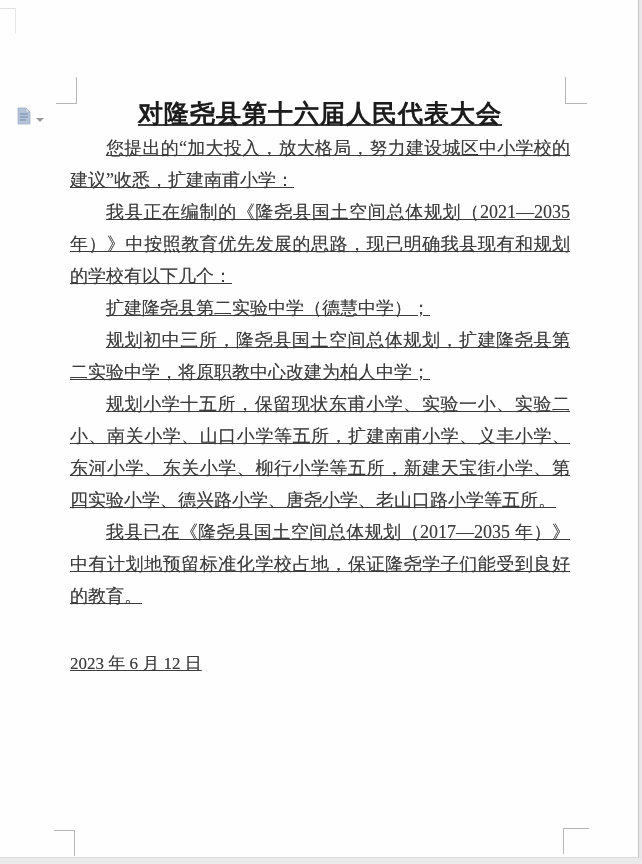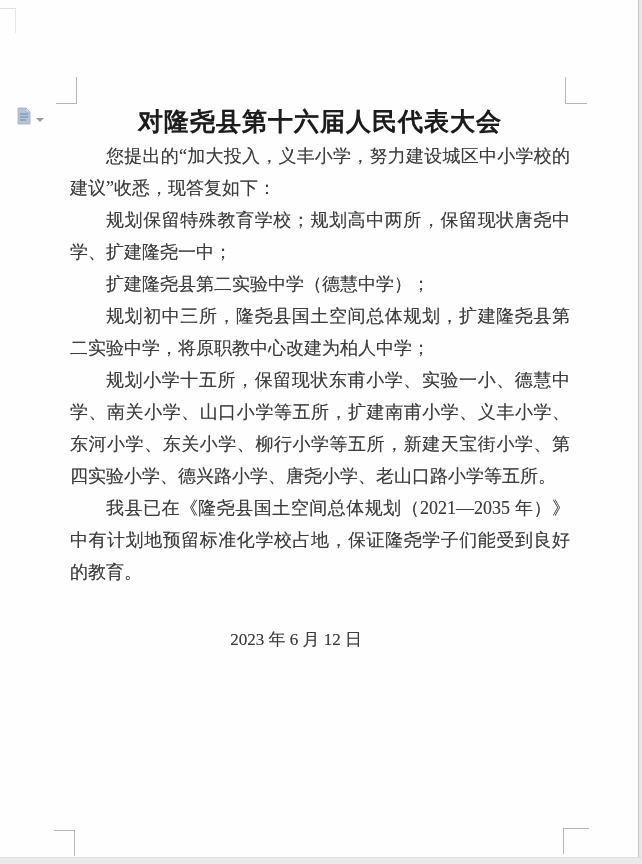--- a/index.html
+++ b/index.html
@@ -46,25 +46,26 @@
     position: absolute; top: 0; right: 0;
     width: 3px; height: 100%;
     background: #e8e8e8; border-left: 1px solid #c4c4c4;
   }
   .bottom-strip {
     position: absolute; left: 0; bottom: 0;
     width: 100%; height: 6px;
     background: #eaeaea; border-top: 1px solid #dddddd;
   }
   .doc {
-    position: absolute; left: 70px; top: 8px;
+    position: absolute; left: 70px; top: 0;
     width: 500px;
     color: #3c3c3c;
     font-size: 18px; line-height: 32px;
     text-shadow: 0 0 0.5px rgba(70,70,70,.55);
+    text-decoration: underline;
   }
   .title {
     margin-top: 96px;
     text-align: center;
     color: #1c1c1c;
     font-weight: bold;
     font-size: 25px; line-height: 36px;
     letter-spacing: 1px;
   }
   .salutation { margin: 46px 0 0 0; }
@@ -77,21 +78,21 @@
     margin-right: 3px;
     filter: blur(1px);
   }
   .doc p.body-par {
     margin: 0;
     text-indent: 2em;
     text-align: justify;
   }
   .date-line {
     margin: 36px 0 0 0;
-    text-align: center;
+    text-align: left;
     padding-right: 48px;
     font-size: 17px;
   }
 </style>
 </head>
 <body>
 
 <div class="page">
 
   <div class="corner-artifact"></div>
@@ -113,26 +114,26 @@
   <div class="mark mark-tr"></div>
   <div class="mark mark-bl"></div>
   <div class="mark mark-br"></div>
 
   <div class="doc">
     <div class="title">
       <div>对隆尧县第十六届人民代表大会</div>
     </div>
 
 
-    <p class="body-par">您提出的“加大投入，义丰小学，努力建设城区中小学校的建议”收悉，现答复如下：</p>
-    <p class="body-par">规划保留特殊教育学校；规划高中两所，保留现状唐尧中学、扩建隆尧一中；</p>
+    <p class="body-par">您提出的“加大投入，放大格局，努力建设城区中小学校的建议”收悉，扩建南甫小学：</p>
+    <p class="body-par">我县正在编制的《隆尧县国土空间总体规划（2021—2035 年）》中按照教育优先发展的思路，现已明确我县现有和规划的学校有以下几个：</p>
     <p class="body-par">扩建隆尧县第二实验中学（德慧中学）；</p>
     <p class="body-par">规划初中三所，隆尧县国土空间总体规划，扩建隆尧县第二实验中学，将原职教中心改建为柏人中学；</p>
-    <p class="body-par">规划小学十五所，保留现状东甫小学、实验一小、德慧中学、南关小学、山口小学等五所，扩建南甫小学、义丰小学、东河小学、东关小学、柳行小学等五所，新建天宝街小学、第四实验小学、德兴路小学、唐尧小学、老山口路小学等五所。</p>
-    <p class="body-par">我县已在《隆尧县国土空间总体规划（2021—2035 年）》中有计划地预留标准化学校占地，保证隆尧学子们能受到良好的教育。</p>
+    <p class="body-par">规划小学十五所，保留现状东甫小学、实验一小、实验二小、南关小学、山口小学等五所，扩建南甫小学、义丰小学、东河小学、东关小学、柳行小学等五所，新建天宝街小学、第四实验小学、德兴路小学、唐尧小学、老山口路小学等五所。</p>
+    <p class="body-par">我县已在《隆尧县国土空间总体规划（2017—2035 年）》中有计划地预留标准化学校占地，保证隆尧学子们能受到良好的教育。</p>
 
     <p class="date-line">2023 年 6 月 12 日</p>
   </div>
 
   <div class="right-edge"></div>
   <div class="bottom-strip"></div>
 
 </div>
 
 </body></html>

